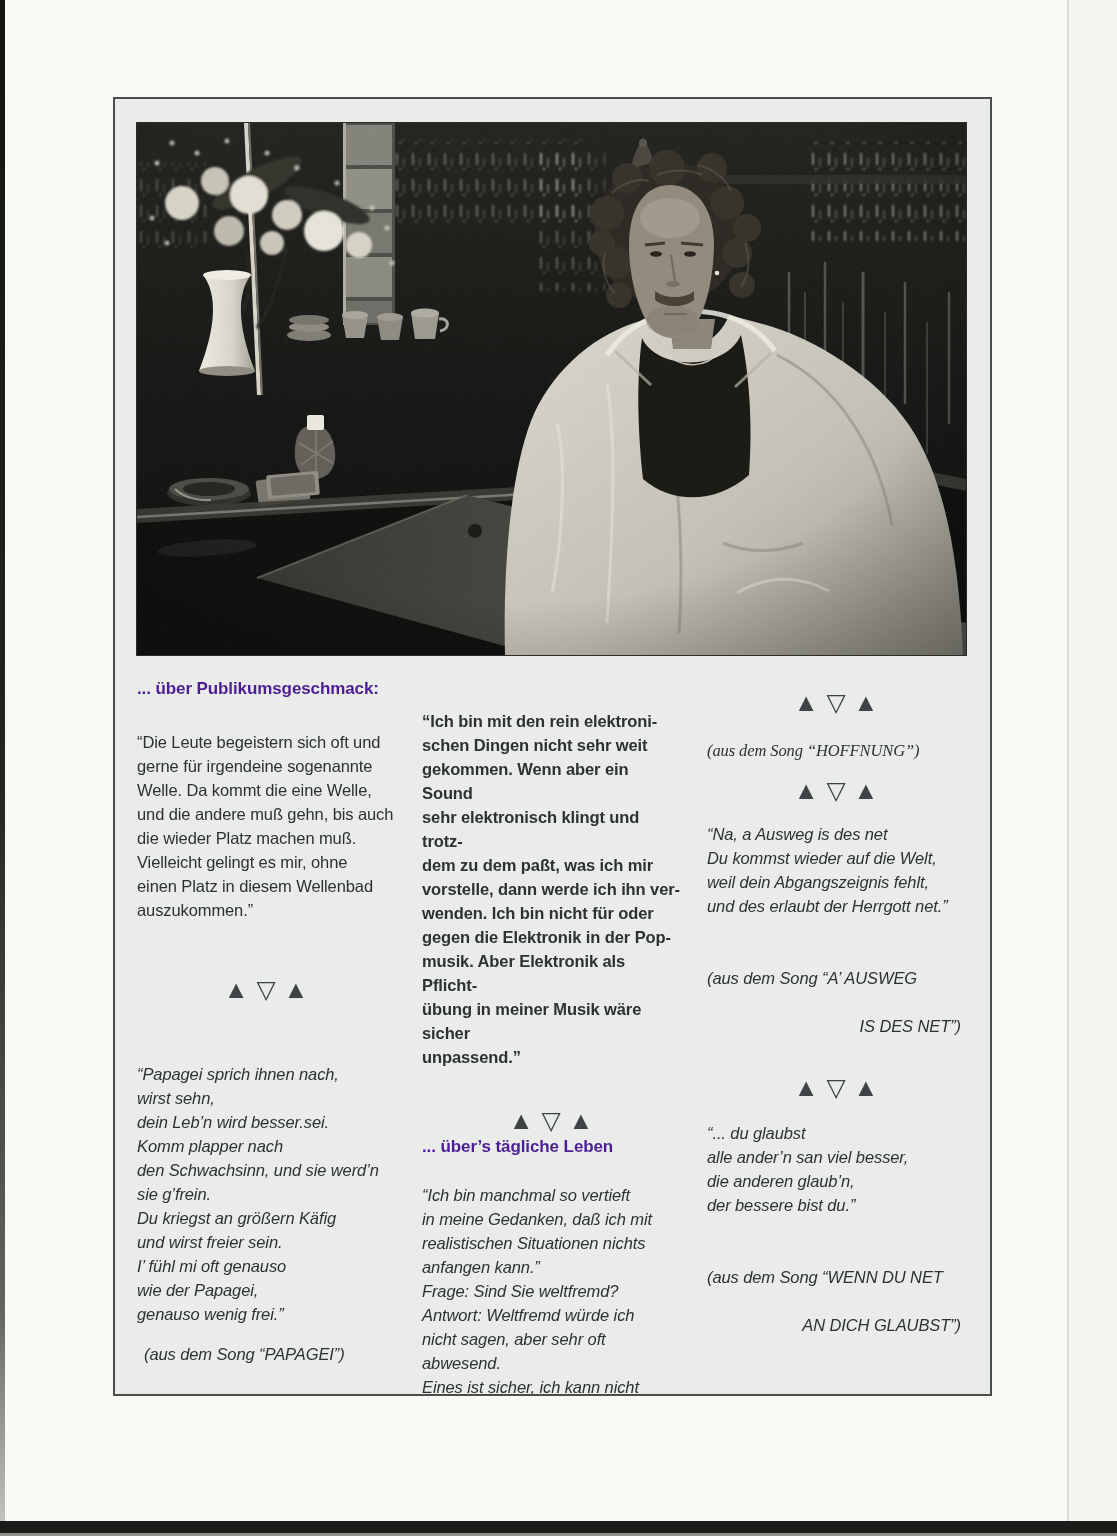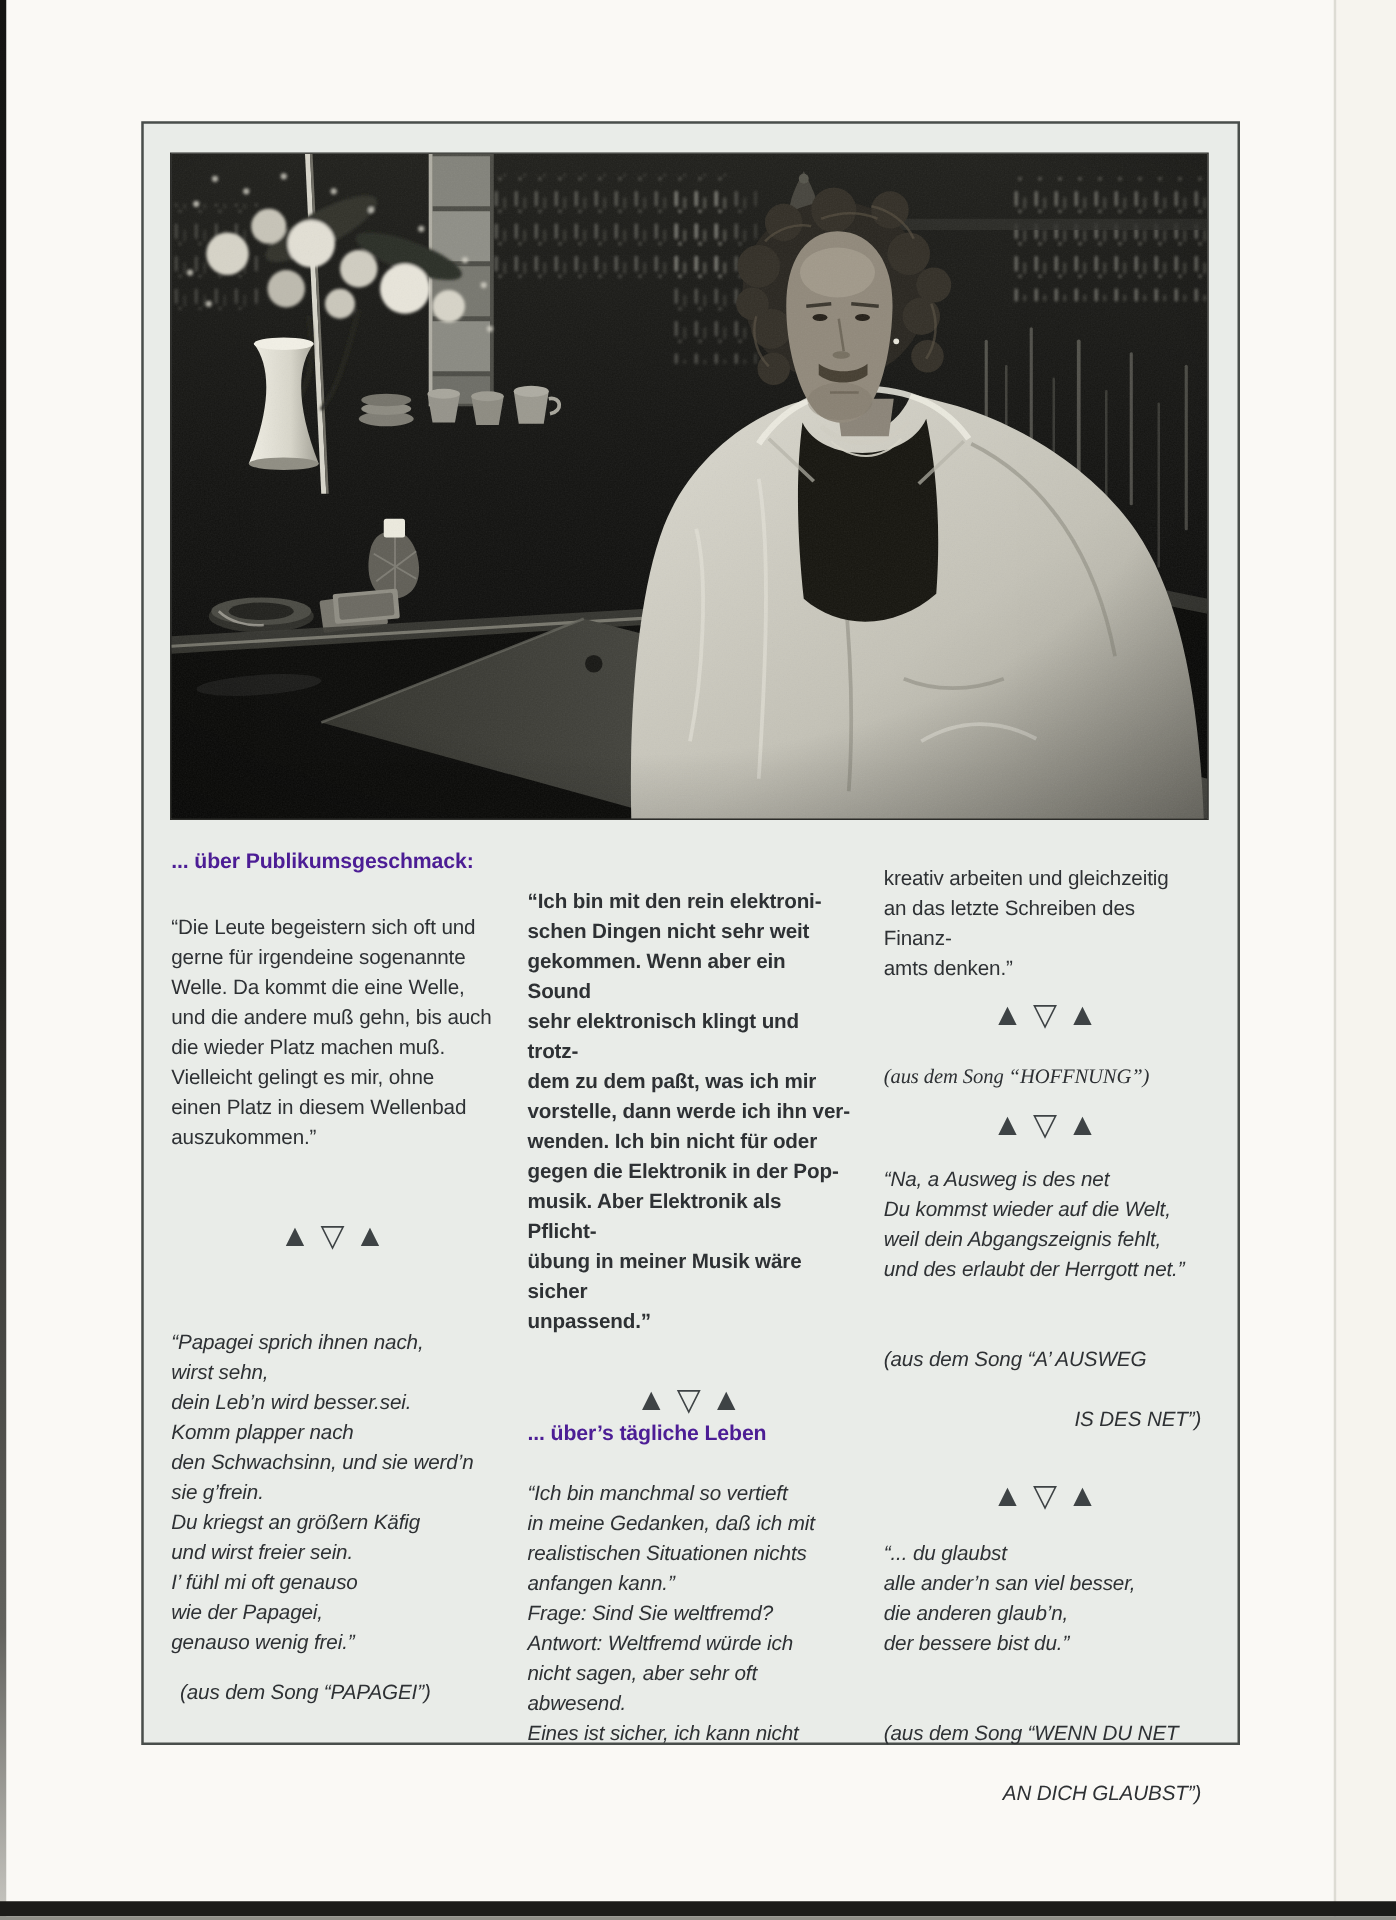--- a/index.html
+++ b/index.html
@@ -352,23 +352,20 @@
 in meine Gedanken, daß ich mit
 realistischen Situationen nichts
 anfangen kann.”
 Frage: Sind Sie weltfremd?
 Antwort: Weltfremd würde ich
 nicht sagen, aber sehr oft abwesend.
 Eines ist sicher, ich kann nicht</p>
       </div>
 
       <div class="col" data-name="column-3">
-        <p class="block" data-name="continuation-finanzamt">kreativ arbeiten und gleichzeitig
-an das letzte Schreiben des Finanz-
-amts denken.”</p>
         <div class="sep" data-name="separator-col3a"><span data-name="triangle-separator-icon">▲▽▲</span></div>
         <p class="block lyr" data-name="attribution-hoffnung">(aus dem Song “HOFFNUNG”)</p>
         <div class="sep" data-name="separator-col3b"><span data-name="triangle-separator-icon">▲▽▲</span></div>
         <p class="block lyr" data-name="lyrics-ausweg">“Na, a Ausweg is des net
 Du kommst wieder auf die Welt,
 weil dein Abgangszeignis fehlt,
 und des erlaubt der Herrgott net.”</p>
         <p class="block lyr attr2" data-name="attribution-ausweg">
           <span class="l1" data-name="attribution-line">(aus dem Song “A’ AUSWEG</span>
           <span class="l2" data-name="attribution-line">IS DES NET”)</span>

